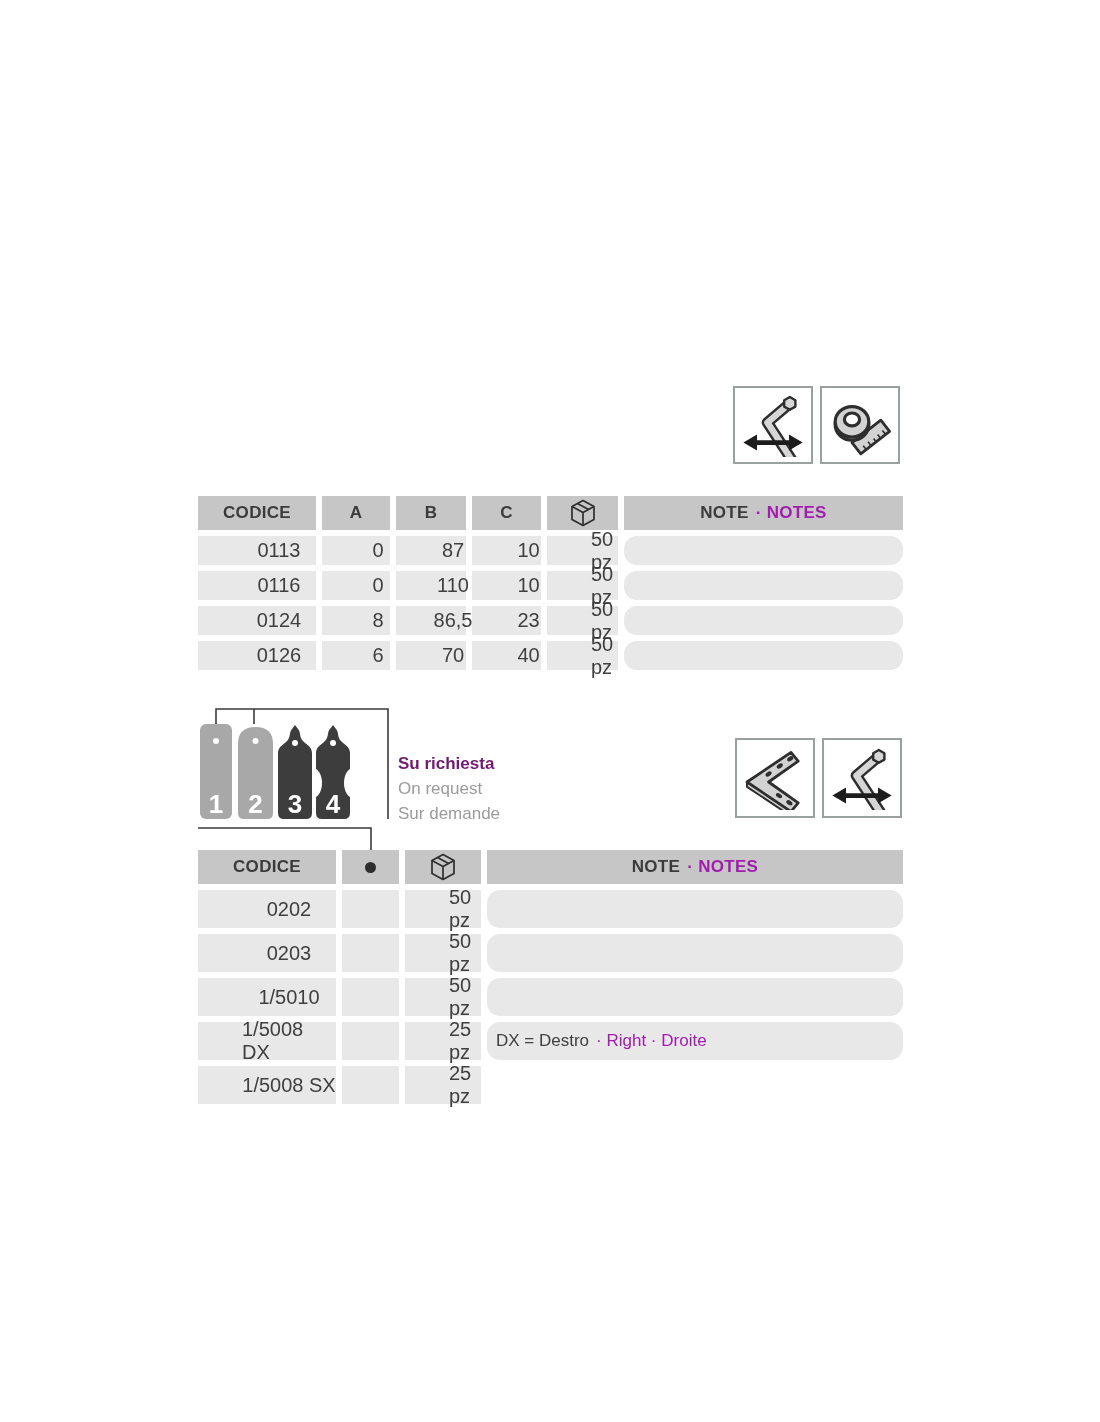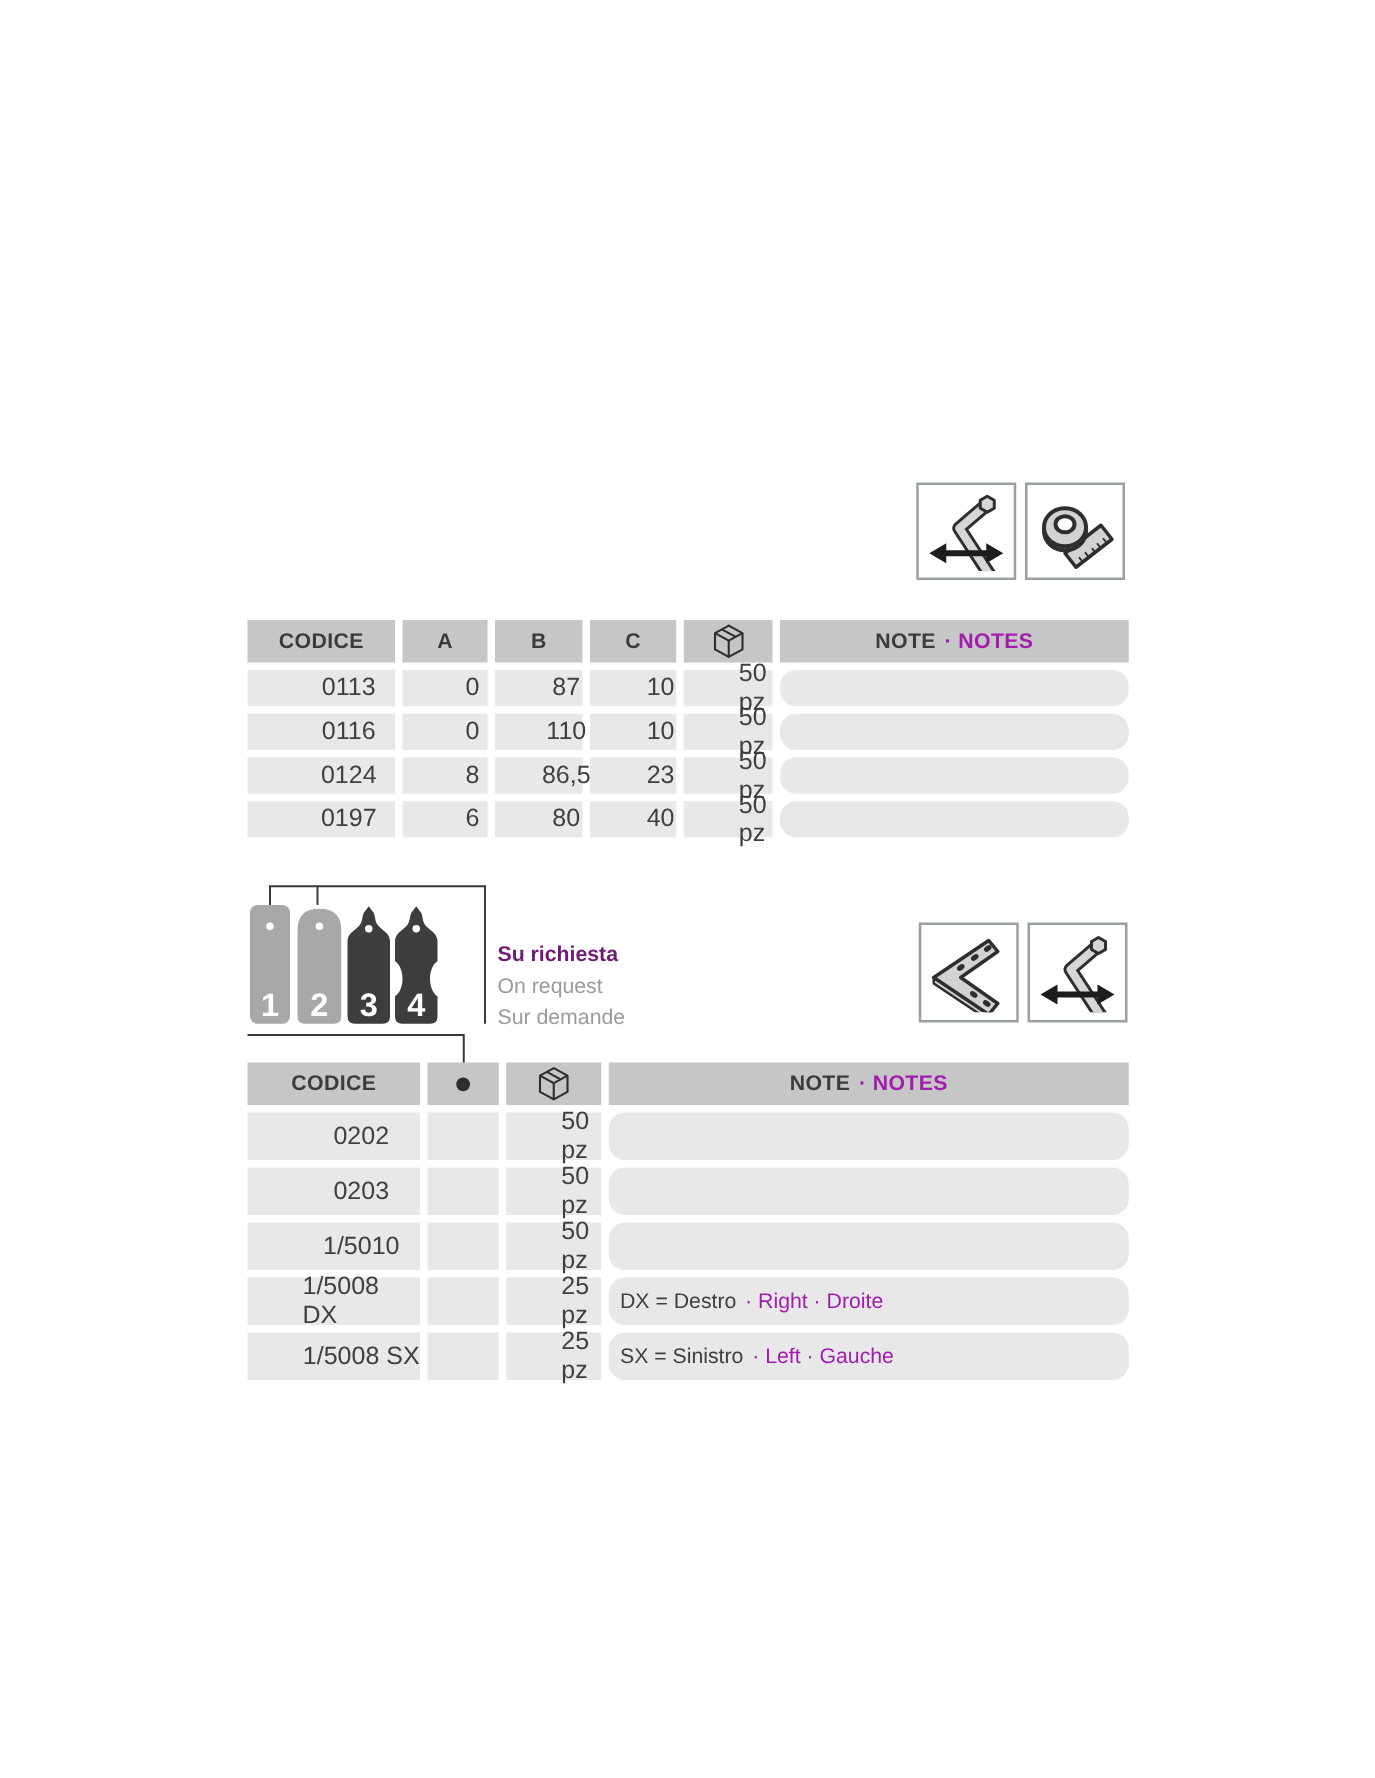--- a/index.html
+++ b/index.html
@@ -130,23 +130,23 @@
     <div class="dc">0124</div>
     <div class="dc">8</div>
     <div class="dc">86,5</div>
     <div class="dc">23</div>
     <div class="dc">50 pz</div>
     <div class="dc note-left">
         <span></span>
         <span class="sec"></span>
       </div>
 
-    <div class="dc">0197</div>
+    <div class="dc">0126</div>
     <div class="dc">6</div>
-    <div class="dc">80</div>
+    <div class="dc">70</div>
     <div class="dc">40</div>
     <div class="dc">50 pz</div>
     <div class="dc note-left">
         <span></span>
         <span class="sec"></span>
       </div>
   </div>
 
   <svg class="overlay" width="225" height="175" viewBox="0 0 225 175">
     <path d="M26 23 L26 8 L198 8 L198 118 M64 23 L64 8" fill="none" stroke="#3b3b3b" stroke-width="1.6"></path>
@@ -225,19 +225,15 @@
     <div class="dc"></div>
     <div class="dc">25 pz</div>
     <div class="dc note-left">
         <span>DX = Destro</span>
         <span class="sec">· Right · Droite</span>
       </div>
 
     <div class="dc">1/5008 SX</div>
     <div class="dc"></div>
     <div class="dc">25 pz</div>
-    <div class="dc note-left">
-        <span>SX = Sinistro</span>
-        <span class="sec">· Left · Gauche</span>
-      </div>
   </div>
 
 </div>
 
 </body></html>

